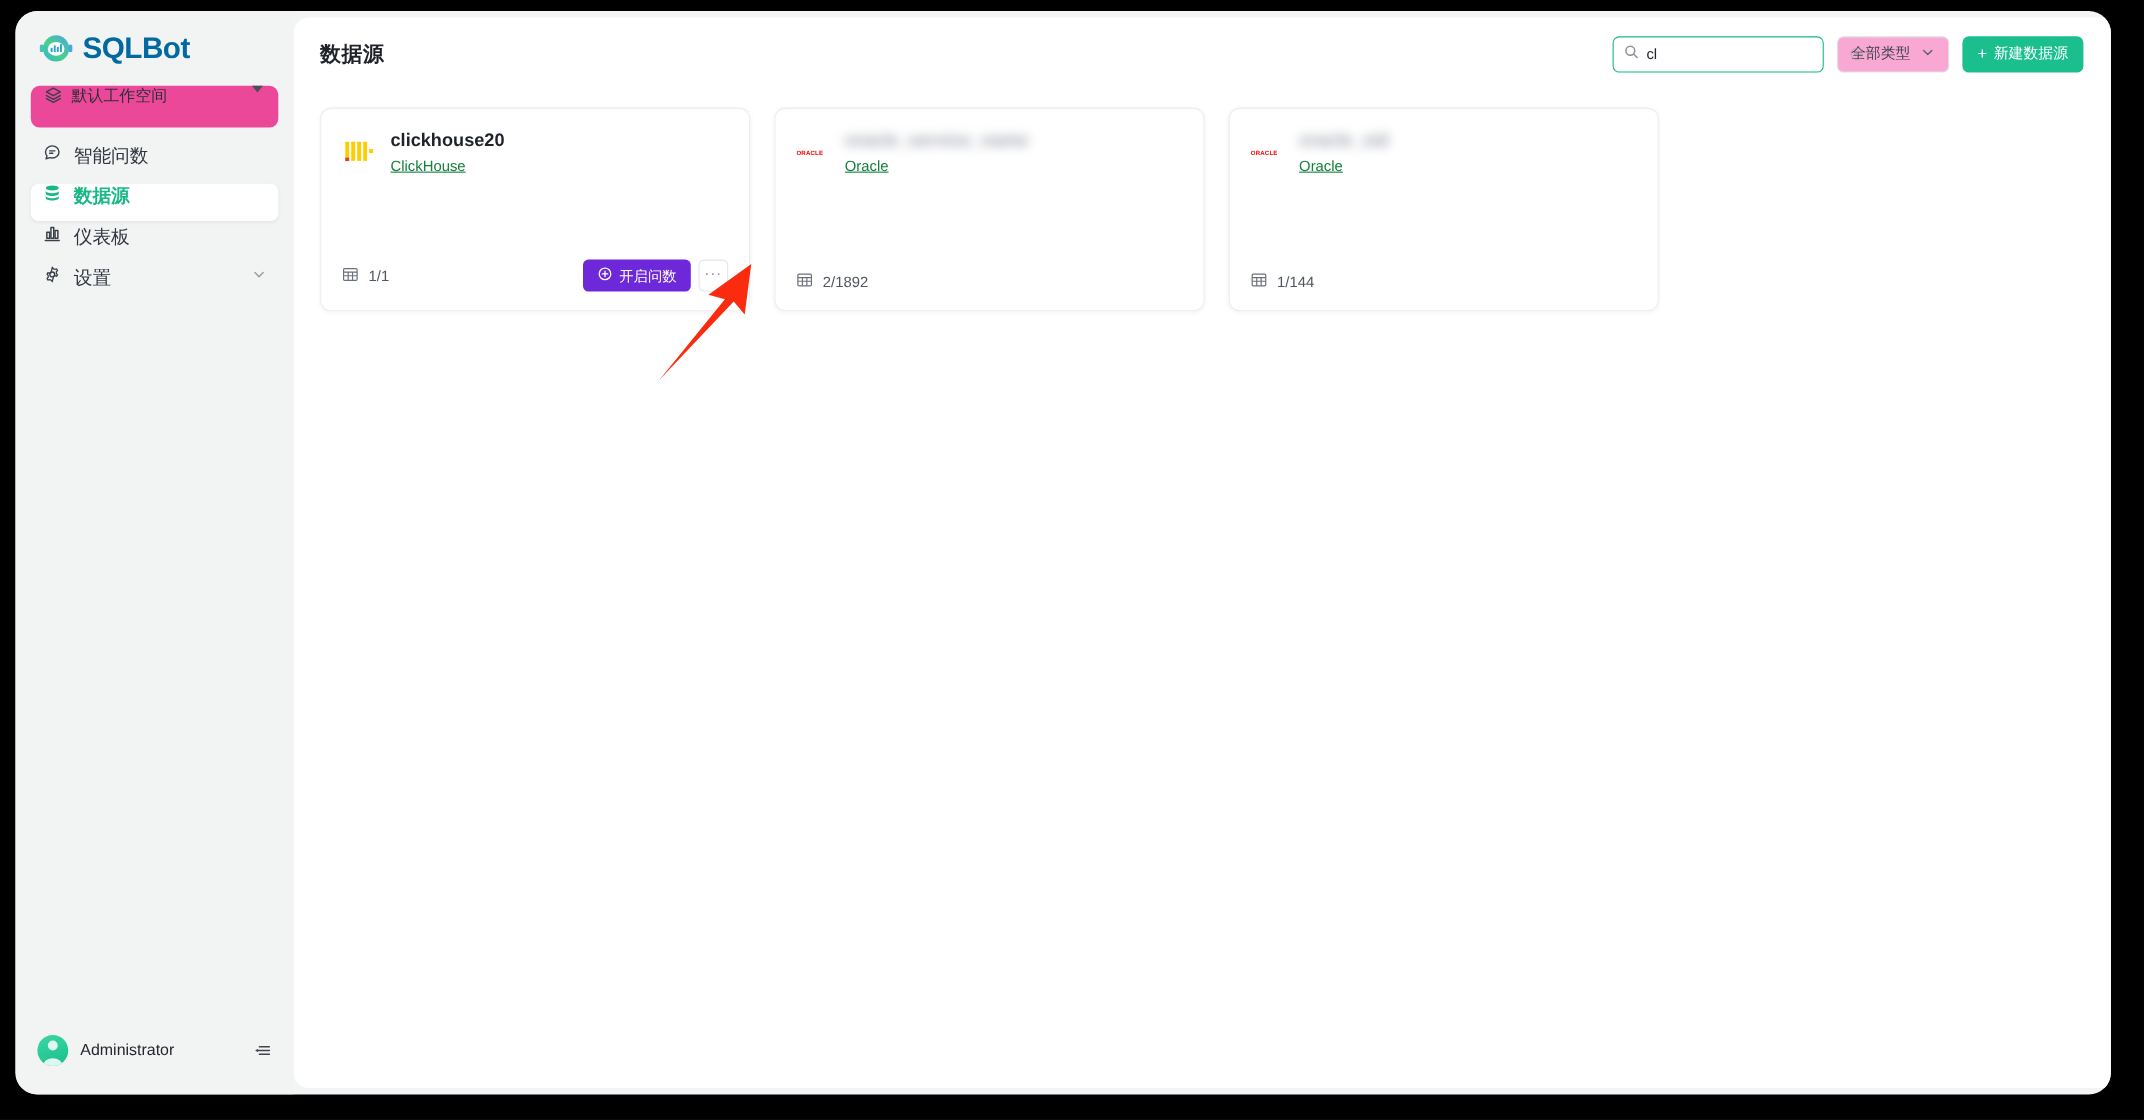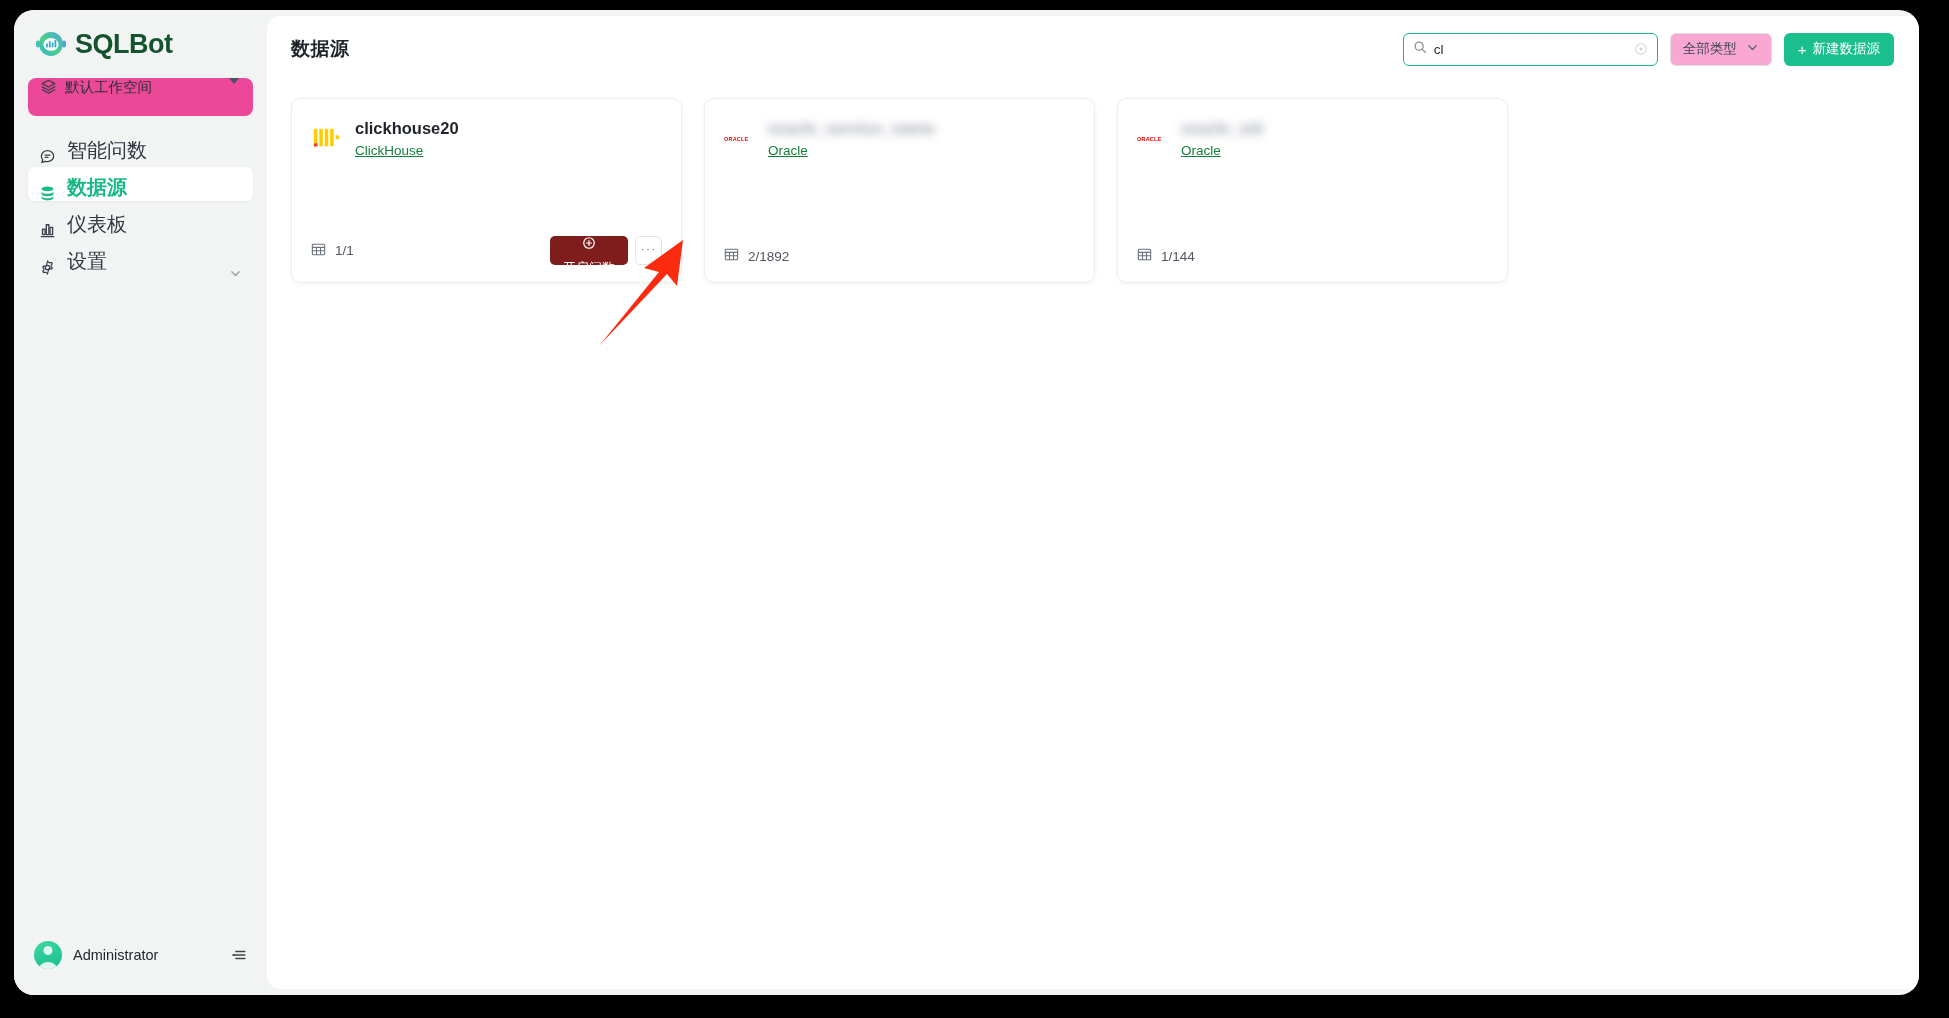--- a/index.html
+++ b/index.html
@@ -32,21 +32,21 @@
     flex:0 0 253px;
   }
   .brand{
     display:flex; align-items:center; gap:9px;
     padding:16px 4px 10px 10px;
     height:62px;
   }
   .brand-logo{ width:30px; height:30px; position:relative; flex:0 0 30px;}
   .brand-name{
     font-size:27px; font-weight:bold; letter-spacing:-.5px;
-    color:#14532d;
+    color:#0369a1;
   }
 
   .ws-select{
     margin:6px 2px 14px 2px;
     height:38px;
     background:#ec4899;
     border-radius:8px;
     display:flex; align-items:flex-start;
     padding:0 12px;
     gap:8px;
@@ -54,24 +54,24 @@
   }
   .ws-label{ font-size:14.5px; color:#2b2f38; flex:1; }
   .caret-down{
     width:0;height:0;border-left:5px solid transparent;border-right:5px solid transparent;
     border-top:6px solid #4a4f5c; margin-right:2px;
   }
 
   .nav{ display:flex; flex-direction:column; gap:3px; padding:0 2px; }
   .nav-item{
     height:34px;
-    display:flex; align-items:flex-end; gap:11px;
+    display:flex; align-items:flex-start; gap:11px;
     padding:0 11px;
     border-radius:7px;
-    font-size:20px;
+    font-size:17px;
     color:#31353f;
     cursor:pointer;
     position:relative;
   }
   .nav-item.active{
     background:#ffffff;
     color:#18b887;
     font-weight:bold;
     box-shadow:0 1px 3px rgba(0,0,0,.05);
   }
@@ -119,21 +119,21 @@
     height:66px;
     display:flex; align-items:center;
     padding:0 25px 0 24px;
   }
   .page-title{
     font-size:19px; font-weight:bold; color:#1f2329; letter-spacing:.5px;
   }
   .topbar-right{ margin-left:auto; display:flex; align-items:center; gap:12px; }
 
   .search-box{
-    width:255px; height:33px;
+    width:192px; height:33px;
     border:1px solid #18b887;
     border-radius:6px;
     display:flex; align-items:center;
     gap:7px; padding:0 9px;
     background:#fff;
   }
   .search-box input{
     border:none; outline:none; flex:1;
     font-size:13.5px; color:#1f2329;
     font-family:inherit; background:transparent;
@@ -187,25 +187,25 @@
   .ds-type{ font-size:13.5px; color:#15803d; margin-top:4px;text-decoration:underline; }
 
   .card-foot{
     position:absolute; left:19px; right:19px; bottom:17px;
     display:flex; align-items:center;
   }
   .table-count{ display:flex; align-items:center; gap:9px; font-size:13.5px; color:#51565f;}
   .card-actions{ margin-left:auto; display:flex; align-items:center; gap:7px;}
   .btn-ask{
     height:29px; padding:0 13px;
-    background:#7f1d1d;
+    background:#6d28d9;
     border:none; border-radius:5px;
     color:#fff; font-size:13px;
     display:flex;align-items:center;gap:6px;
-    cursor:pointer; font-family:inherit;flex-direction:column;
+    cursor:pointer; font-family:inherit;
   }
   .btn-more{
     width:27px;height:29px;
     border:1px solid #e2e5e9; border-radius:5px;
     background:#fff; cursor:pointer;
     display:flex;align-items:center;justify-content:center;
     color:#838995; font-size:13px; letter-spacing:1px;
     padding-bottom:5px;
   }
 

